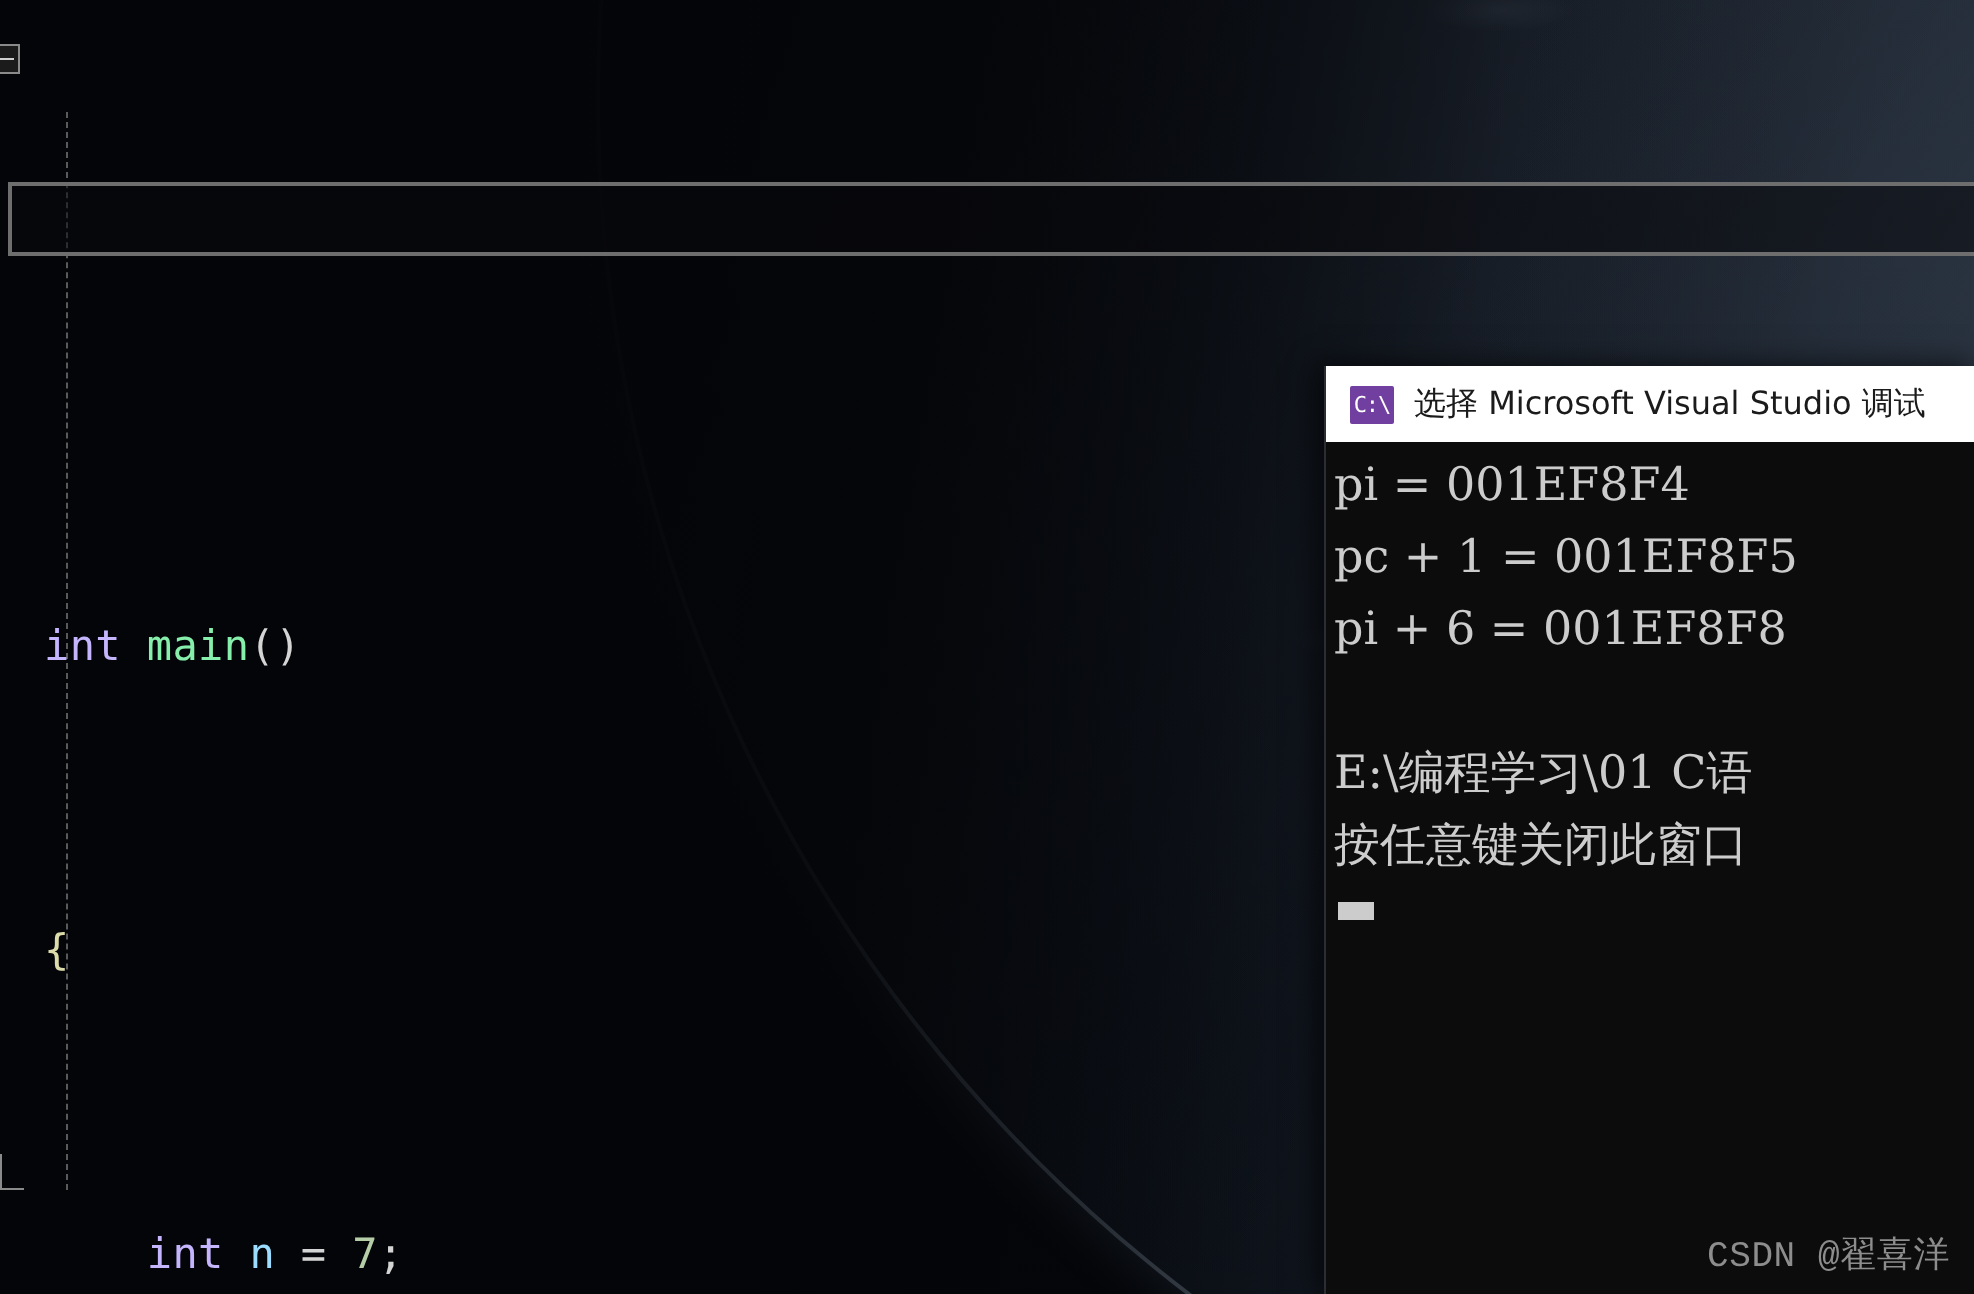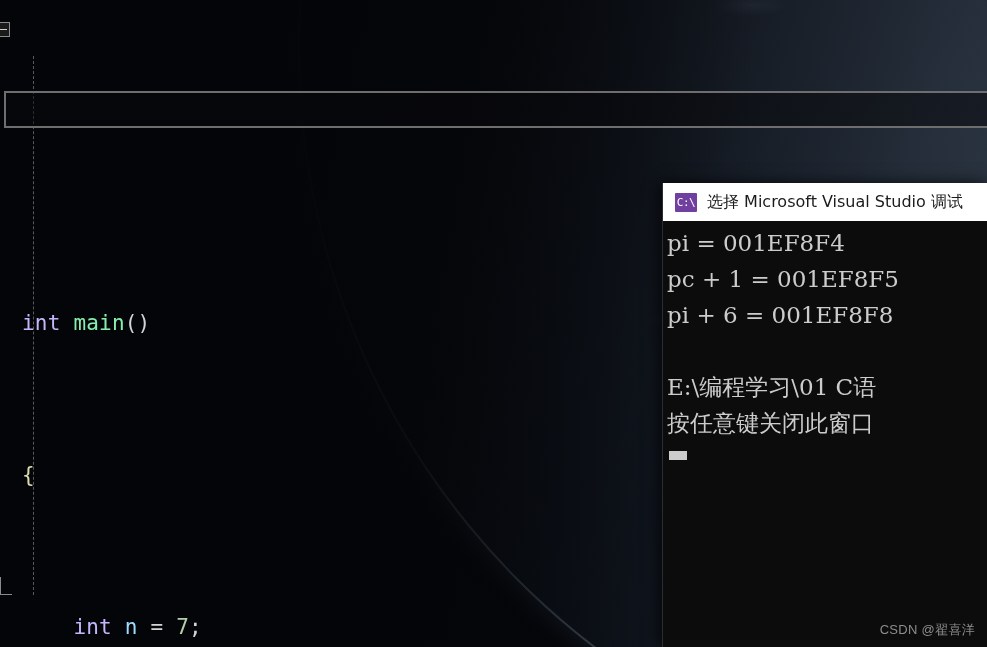--- a/index.html
+++ b/index.html
@@ -214,22 +214,22 @@
     background: #cccccc;
     margin-top: 10px;
     margin-left: 2px;
   }
 
   
   .watermark {
     position: absolute;
     right: 12px;
     bottom: 8px;
-    font-family: Liberation Sans, sans-serif;
-    font-size: 13px;
+    font-family: Liberation Mono, monospace;
+    font-size: 18px;
     color: #8d8d8d;
     letter-spacing: .3px;
   }
 </style>
 </head>
 <body>
 
 <div id="screen">
 
   <div class="bg-space">

